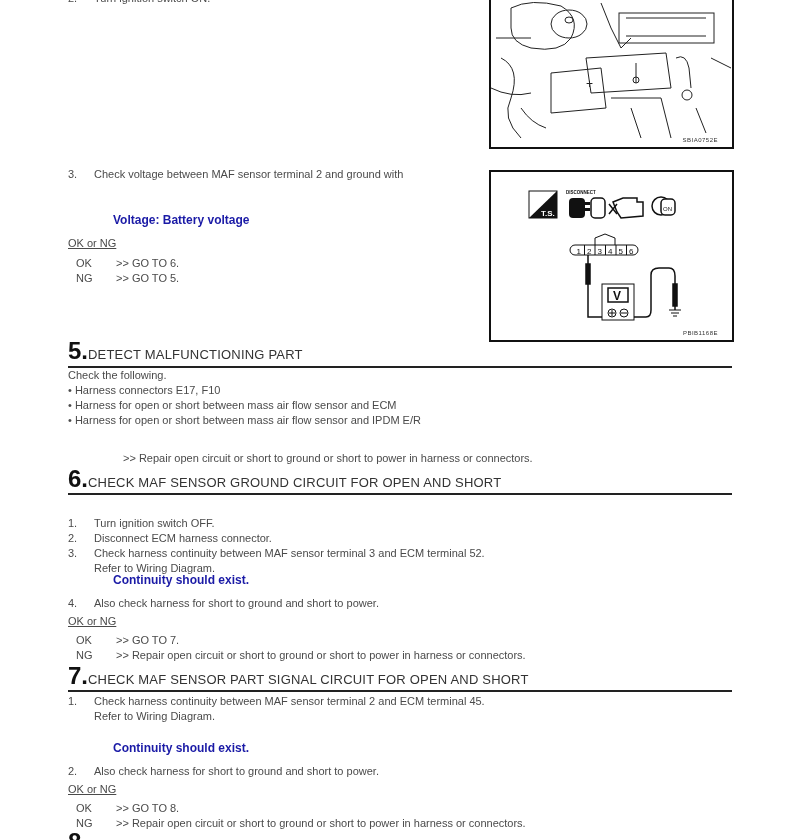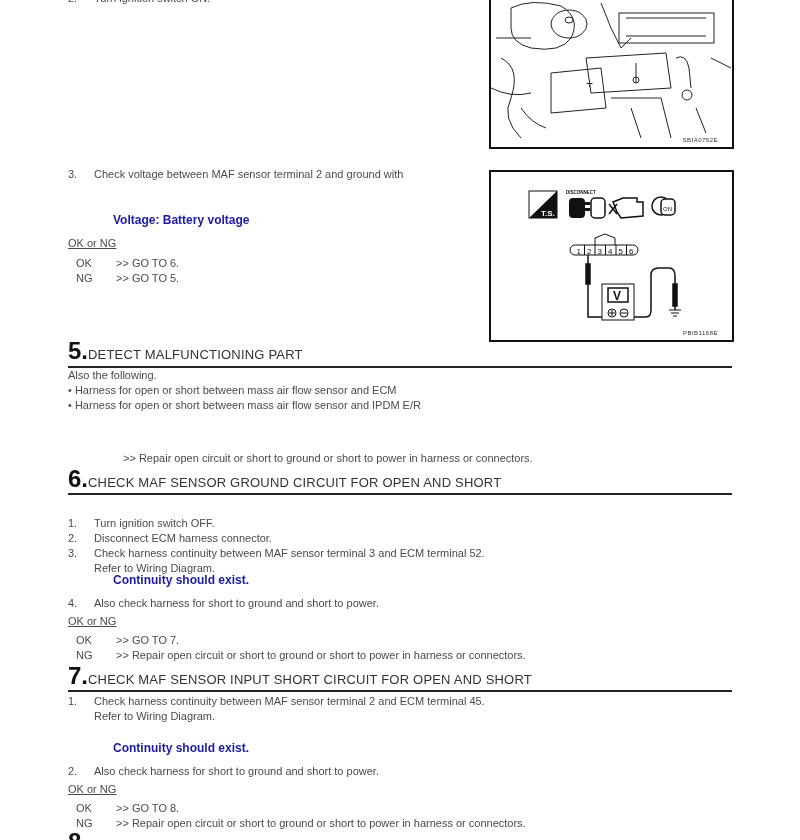--- a/index.html
+++ b/index.html
@@ -112,41 +112,42 @@
     <path d="M118 141 L124 141 M121 138 L121 144" stroke="#111"></path>
     <circle cx="133" cy="141" r="4" fill="#fff" stroke="#111"></circle>
     <path d="M130 141 L136 141" stroke="#111"></path>
   </svg>
   <span class="figcode">PBIB1168E</span>
 </div>
 
 <div class="abs head" style="left:68px;top:337px;"><span class="big">5.</span><span>DETECT MALFUNCTIONING PART</span></div>
 <div class="abs rule" style="left:68px;top:366px;width:664px;"></div>
 <div class="abs txt" style="left:68px;top:368px;">
-  <div>Also the following.</div>
+  <div>Check the following.</div>
+  <div>• <span>Harness connectors E17, F10</span></div>
   <div>• <span>Harness for open or short between mass air flow sensor and ECM</span></div>
   <div>• <span>Harness for open or short between mass air flow sensor and IPDM E/R</span></div>
 </div>
 <div class="abs txt" style="left:123px;top:451px;">&gt;&gt; Repair open circuit or short to ground or short to power in harness or connectors.</div>
 
 <div class="abs head" style="left:68px;top:465px;"><span class="big">6.</span><span>CHECK MAF SENSOR GROUND CIRCUIT FOR OPEN AND SHORT</span></div>
 <div class="abs rule" style="left:68px;top:493px;width:664px;"></div>
 <div class="abs txt" style="left:68px;top:516px;">
   <div><span class="num">1.</span><span>Turn ignition switch OFF.</span></div>
   <div><span class="num">2.</span><span>Disconnect ECM harness connector.</span></div>
   <div><span class="num">3.</span><span>Check harness continuity between MAF sensor terminal 3 and ECM terminal 52.</span></div>
   <div style="padding-left:26px;">Refer to Wiring Diagram.</div>
 </div>
 <div class="abs blue" style="left:113px;top:573px;">Continuity should exist.</div>
 <div class="abs txt" style="left:68px;top:596px;"><span class="num">4.</span><span>Also check harness for short to ground and short to power.</span></div>
 <div class="abs txt ul" style="left:68px;top:614px;">OK or NG</div>
 <div class="abs txt okng" style="left:68px;top:633px;"><span class="k">OK</span><span>&gt;&gt; GO TO 7.</span></div>
 <div class="abs txt okng" style="left:68px;top:648px;"><span class="k">NG</span><span>&gt;&gt; Repair open circuit or short to ground or short to power in harness or connectors.</span></div>
 
-<div class="abs head" style="left:68px;top:662px;"><span class="big">7.</span><span>CHECK MAF SENSOR INPUT SHORT CIRCUIT FOR OPEN AND SHORT</span></div>
+<div class="abs head" style="left:68px;top:662px;"><span class="big">7.</span><span>CHECK MAF SENSOR PART SIGNAL CIRCUIT FOR OPEN AND SHORT</span></div>
 <div class="abs rule" style="left:68px;top:690px;width:664px;"></div>
 <div class="abs txt" style="left:68px;top:694px;">
   <div><span class="num">1.</span><span>Check harness continuity between MAF sensor terminal 2 and ECM terminal 45.</span></div>
   <div style="padding-left:26px;">Refer to Wiring Diagram.</div>
 </div>
 <div class="abs blue" style="left:113px;top:741px;">Continuity should exist.</div>
 <div class="abs txt" style="left:68px;top:764px;"><span class="num">2.</span><span>Also check harness for short to ground and short to power.</span></div>
 <div class="abs txt ul" style="left:68px;top:782px;">OK or NG</div>
 <div class="abs txt okng" style="left:68px;top:801px;"><span class="k">OK</span><span>&gt;&gt; GO TO 8.</span></div>
 <div class="abs txt okng" style="left:68px;top:816px;"><span class="k">NG</span><span>&gt;&gt; Repair open circuit or short to ground or short to power in harness or connectors.</span></div>

